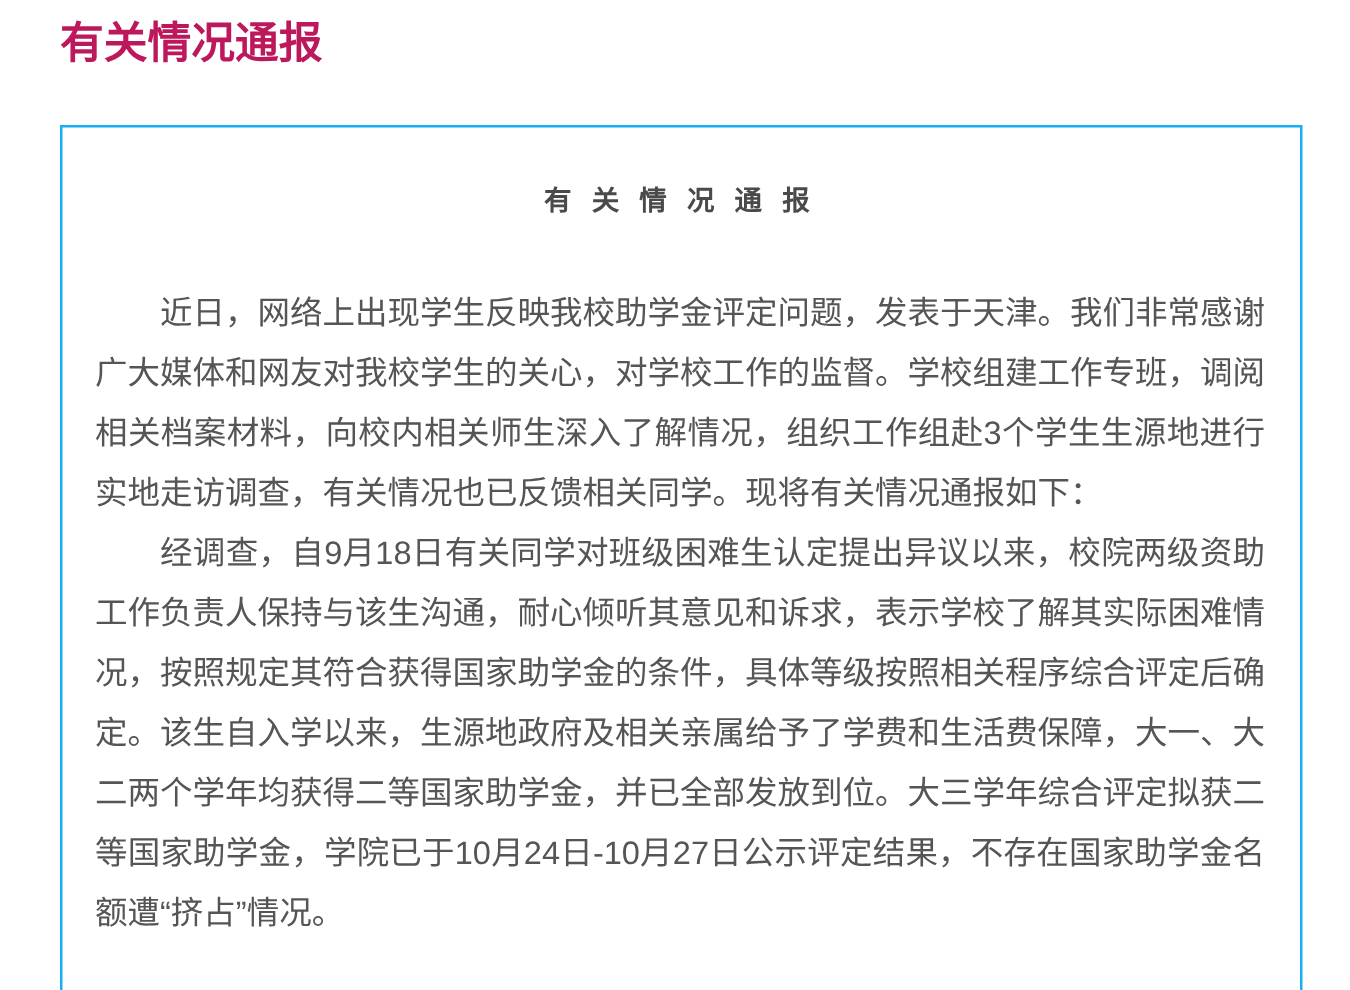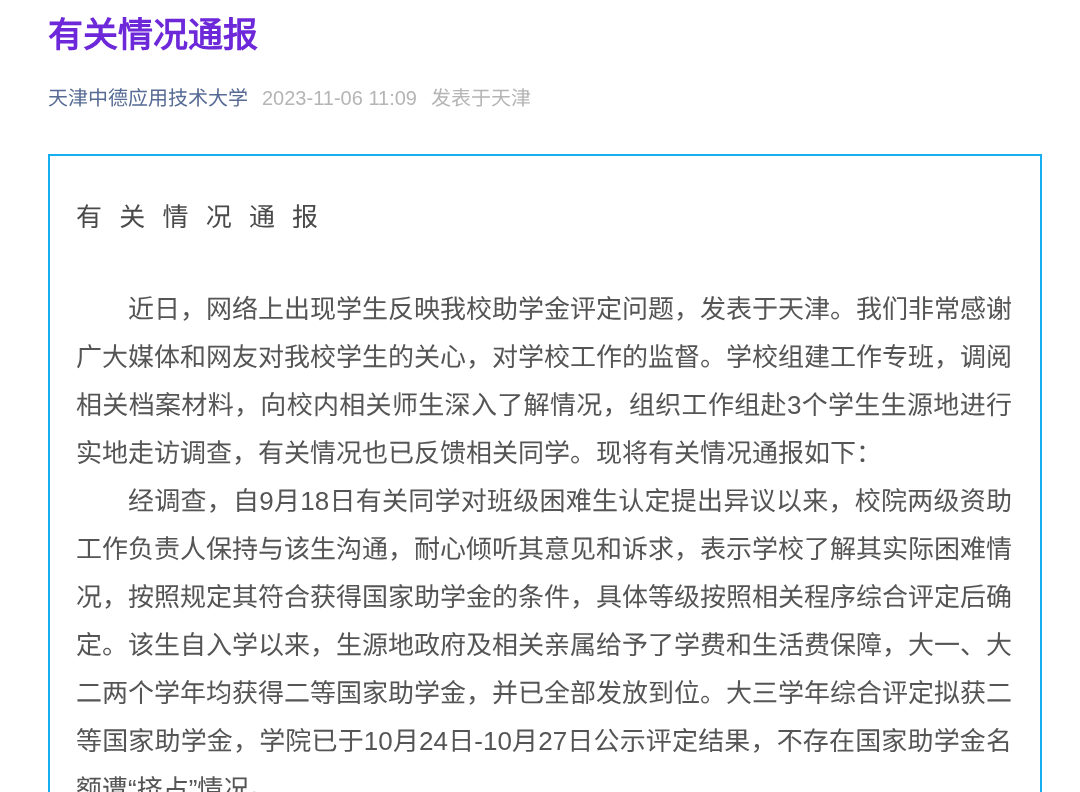--- a/index.html
+++ b/index.html
@@ -14,21 +14,21 @@
     font-family: "Liberation Sans", "DejaVu Sans", sans-serif;
   }
   .article {
     padding: 14px 0 0 48px;
   }
   .page-title {
     margin: 0;
     font-size: 35px;
     line-height: 1.2;
     font-weight: 700;
-    color: #6d28d9;
+    color: #be185d;
   }
   .meta {
     margin-top: 30px;
     display: flex;
     align-items: baseline;
     gap: 14px;
     font-size: 20px;
     line-height: 24px;
   }
   .account-link {
@@ -44,49 +44,44 @@
   .notice-box {
     margin-top: 44px;
     width: 994px;
     height: 700px;
     box-sizing: border-box;
     border: 2px solid #15aff2;
     padding: 46px 28px 0 26px;
     background: #ffffff;
   }
   .notice-title {
-    text-align: left;
-    font-size: 26px;
+    text-align: center;
+    font-size: 22px;
     line-height: 1.2;
-    font-weight: 400;
+    font-weight: 700;
     letter-spacing: 5px;
     color: #4a4a4a;
     margin: 0 0 52px 0;
   }
   .notice-paragraph {
     margin: 0;
     font-size: 26px;
     line-height: 48px;
     color: #555555;
     text-align: justify;
     text-indent: 2em;
   }
 </style>
 </head>
 <body>
 
 <div class="article">
 
   <h1 class="page-title">有关情况通报</h1>
 
-  <div class="meta">
-    <a class="account-link">天津中德应用技术大学</a>
-    <span class="meta-gray">2023-11-06 11:09</span>
-    <span class="meta-gray">发表于天津</span>
-  </div>
 
   <div class="notice-box">
     <div class="notice-title">有 关 情 况 通 报</div>
     <p class="notice-paragraph">近日，网络上出现学生反映我校助学金评定问题，发表于天津。我们非常感谢广大媒体和网友对我校学生的关心，对学校工作的监督。学校组建工作专班，调阅相关档案材料，向校内相关师生深入了解情况，组织工作组赴3个学生生源地进行实地走访调查，有关情况也已反馈相关同学。现将有关情况通报如下：</p>
     <p class="notice-paragraph">经调查，自9月18日有关同学对班级困难生认定提出异议以来，校院两级资助工作负责人保持与该生沟通，耐心倾听其意见和诉求，表示学校了解其实际困难情况，按照规定其符合获得国家助学金的条件，具体等级按照相关程序综合评定后确定。该生自入学以来，生源地政府及相关亲属给予了学费和生活费保障，大一、大二两个学年均获得二等国家助学金，并已全部发放到位。大三学年综合评定拟获二等国家助学金，学院已于10月24日-10月27日公示评定结果，不存在国家助学金名额遭“挤占”情况。</p>
   </div>
 
 </div>
 
 </body></html>

